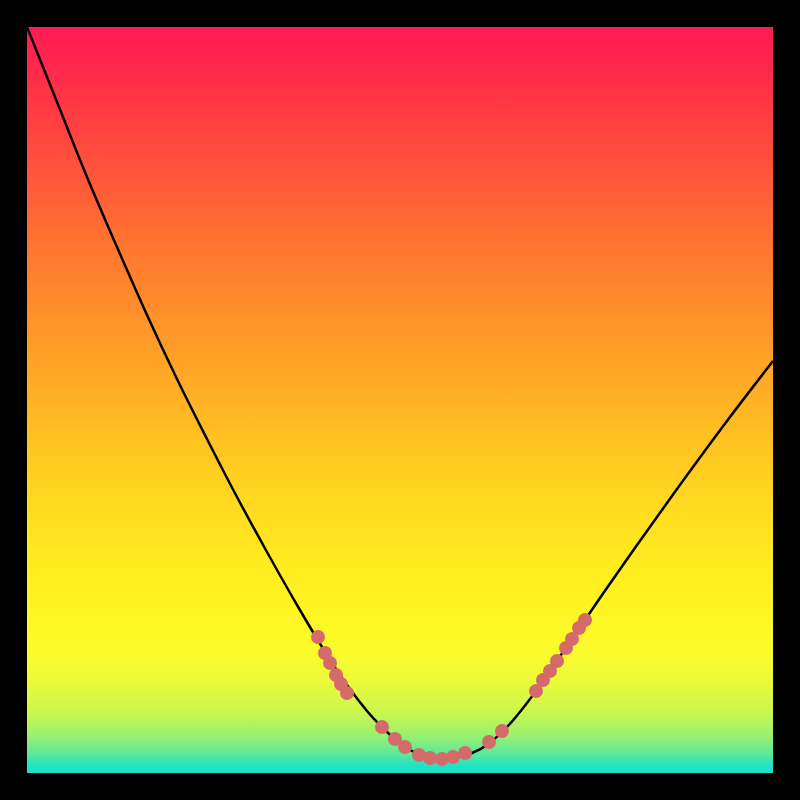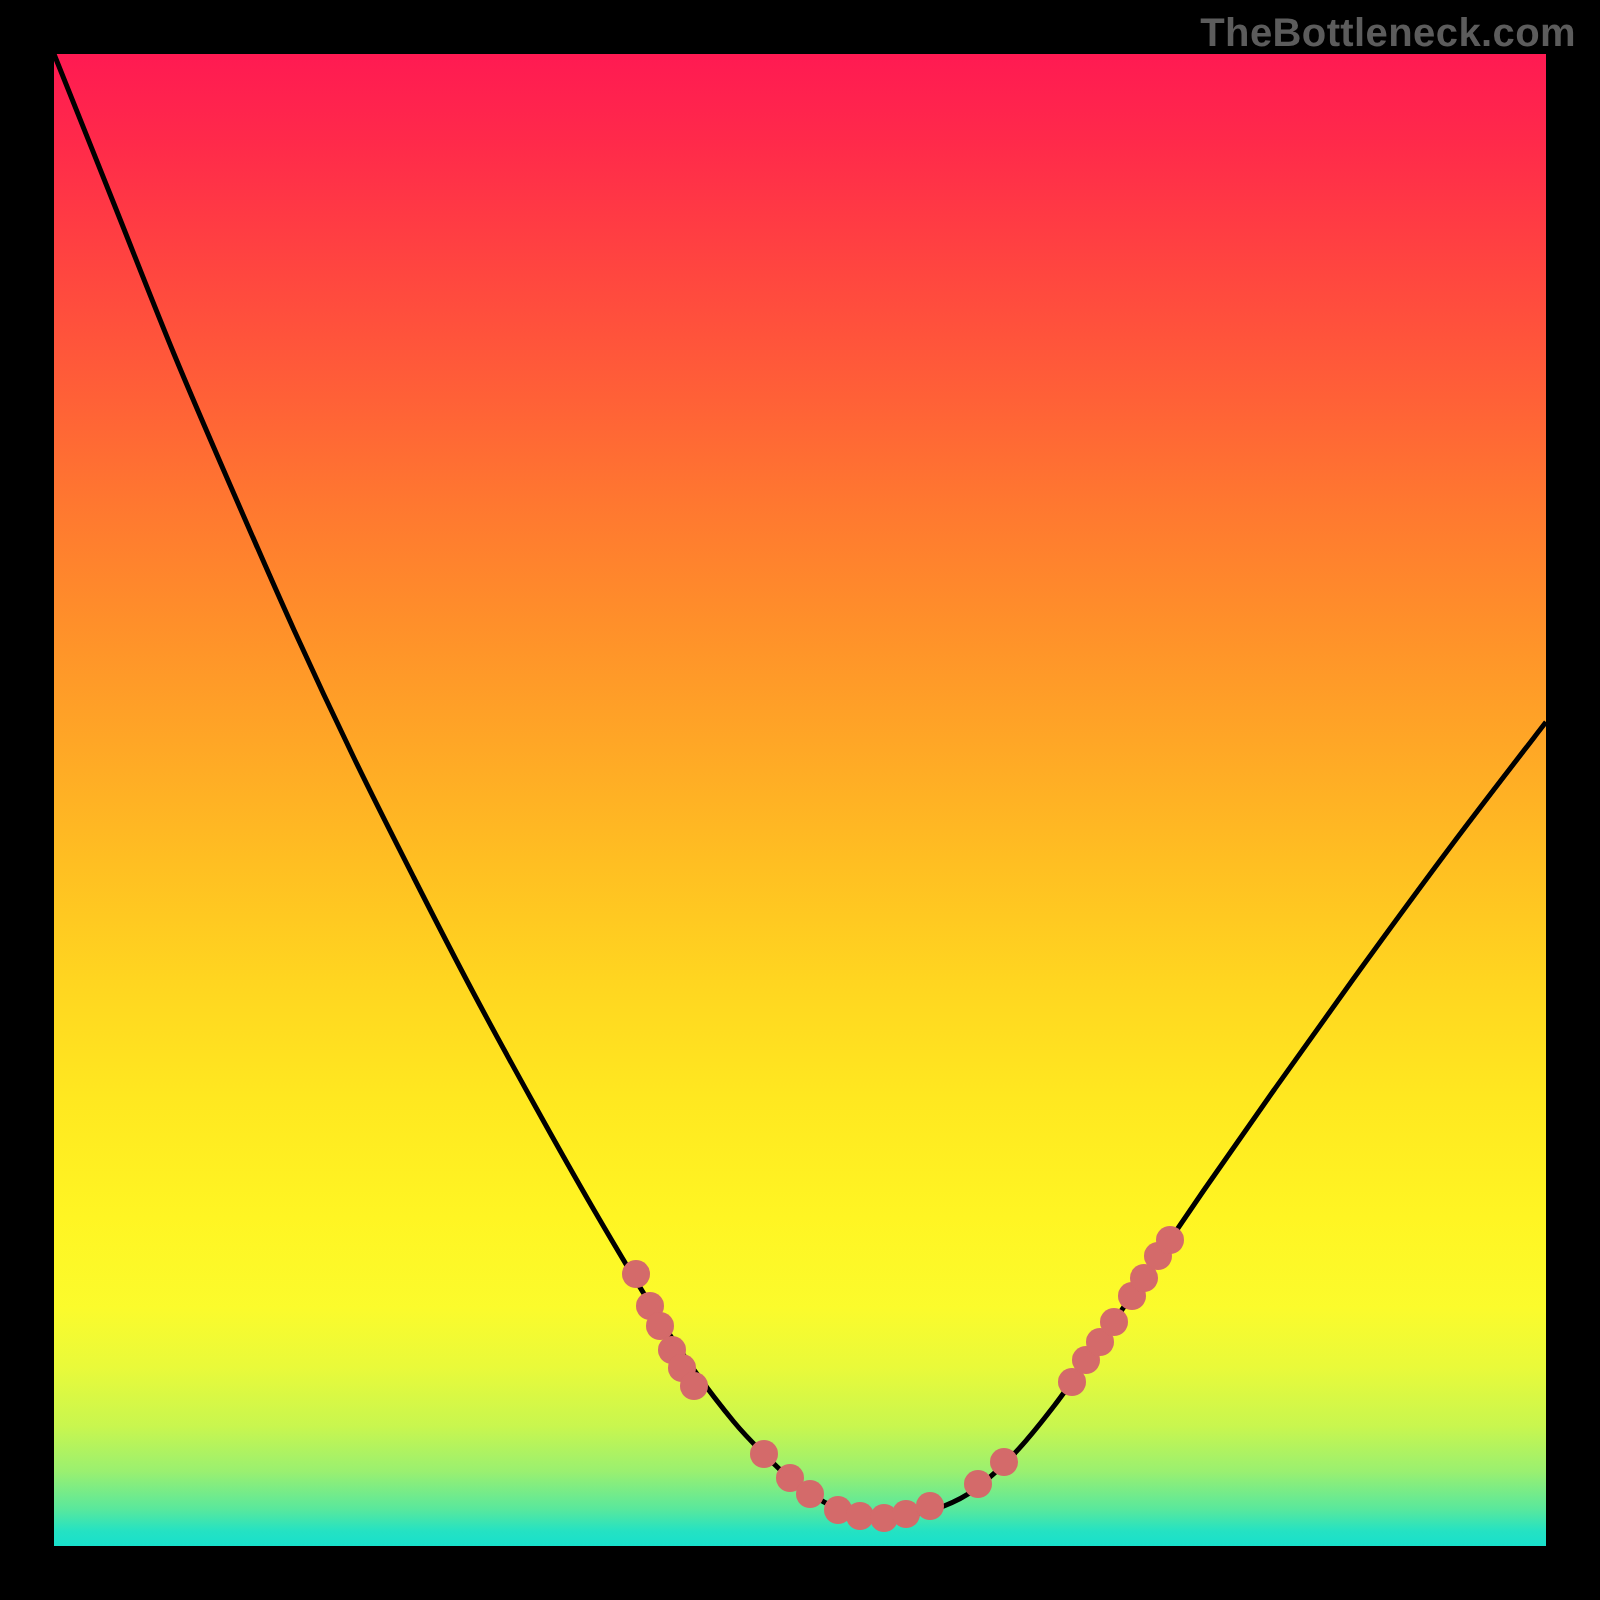--- a/index.html
+++ b/index.html
@@ -89,14 +89,13 @@
           <circle cx="516" cy="653" r="7" fill="#d46a6a"></circle>
           <circle cx="523" cy="644" r="7" fill="#d46a6a"></circle>
           <circle cx="530" cy="634" r="7" fill="#d46a6a"></circle>
           <circle cx="539" cy="621" r="7" fill="#d46a6a"></circle>
           <circle cx="545" cy="612" r="7" fill="#d46a6a"></circle>
           <circle cx="552" cy="601" r="7" fill="#d46a6a"></circle>
           <circle cx="558" cy="593" r="7" fill="#d46a6a"></circle>
         </g>
     </svg>
   </div>
-  <div class="watermark">TheBottleneck.com</div>
 </div>
 
 </body></html>

